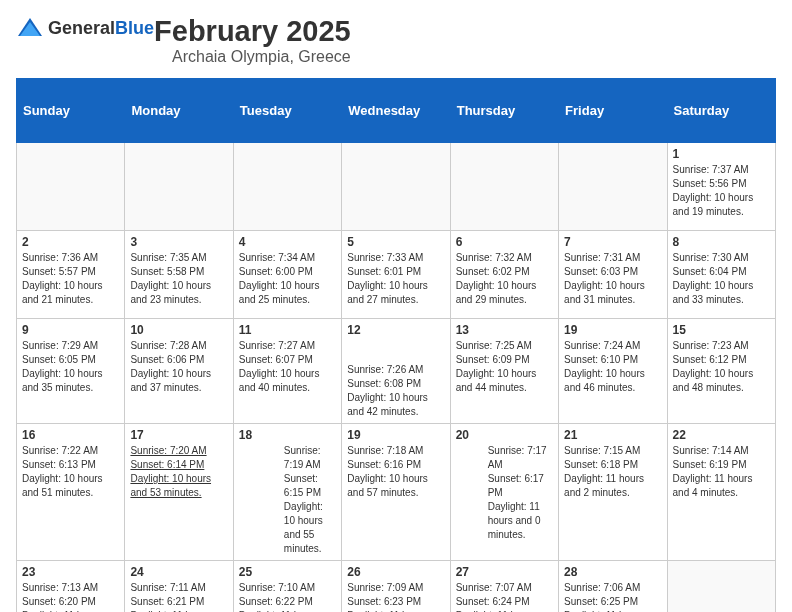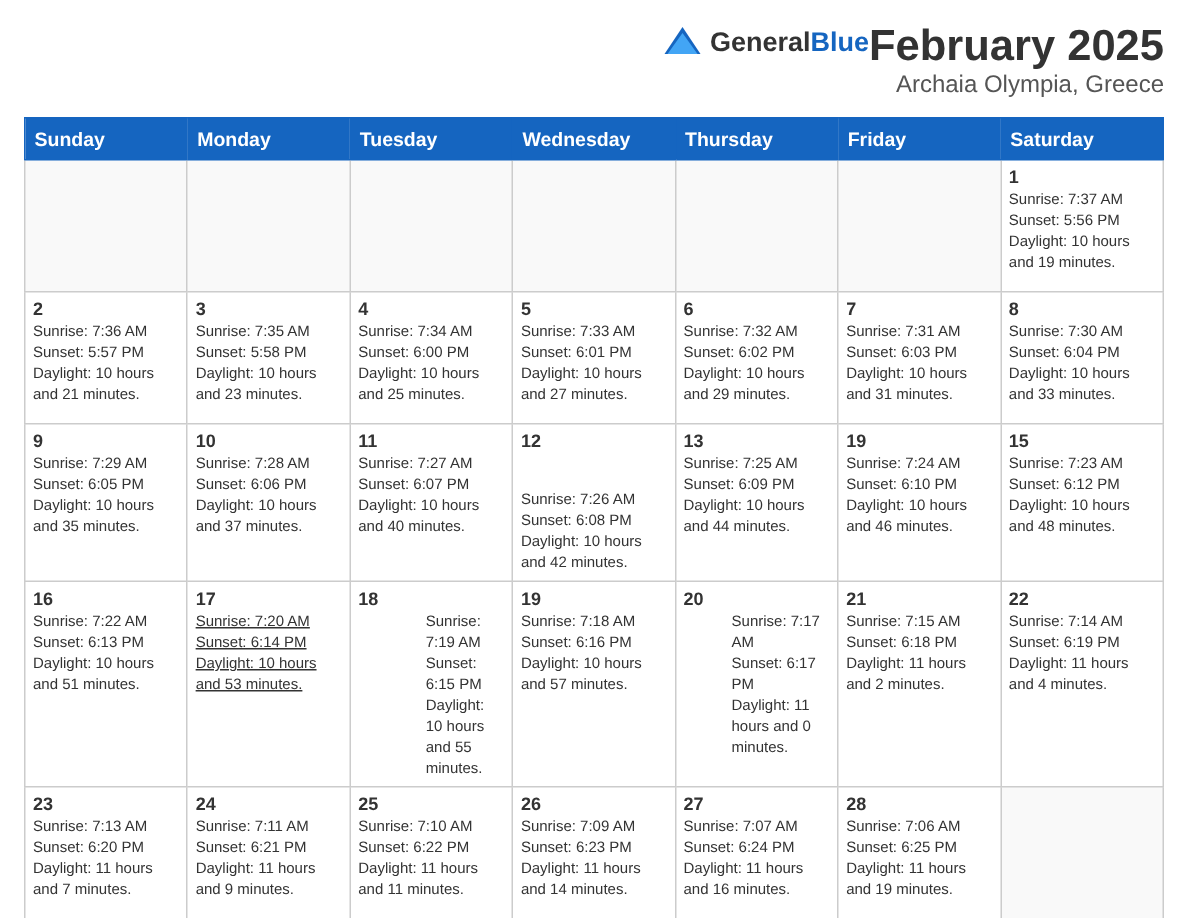--- a/index.html
+++ b/index.html
@@ -5,21 +5,21 @@
     * { box-sizing: border-box; margin: 0; padding: 0; }
     body {
       font-family: Arial, sans-serif;
       background: #fff;
       width: 792px;
       min-height: 612px;
       padding: 16px;
     }
     .header {
       display: flex;
-      justify-content: flex-end;
+      justify-content: flex-start;
       align-items: flex-start;
       margin-bottom: 12px;
     }
     .logo {
       display: flex;
       align-items: center;
       gap: 4px;
     }
     .logo-icon {
       width: 28px;
@@ -41,21 +41,21 @@
     .calendar {
       width: 100%;
       border-collapse: collapse;
       border: 1px solid #ccc;
     }
     .calendar th {
       background: #1565c0;
       color: #fff;
       font-size: 13px;
       font-weight: bold;
-      padding: 6px 6px;
+      padding: 24px 6px;
       text-align: left;
       border: 1px solid #1565c0;
     }
     .calendar td {
       width: calc(100% / 7);
       vertical-align: top;
       border: 1px solid #ccc;
       padding: 4px 5px;
       font-size: 10px;
       color: #333;

